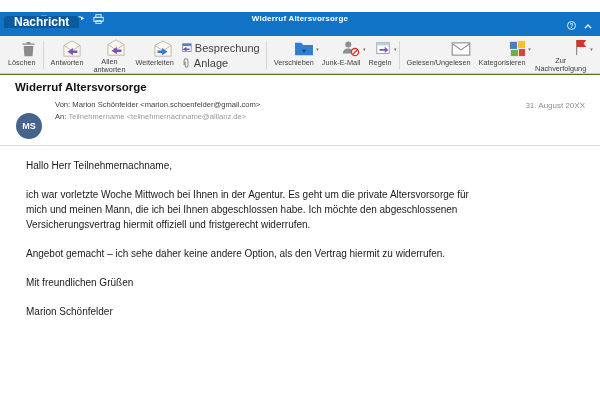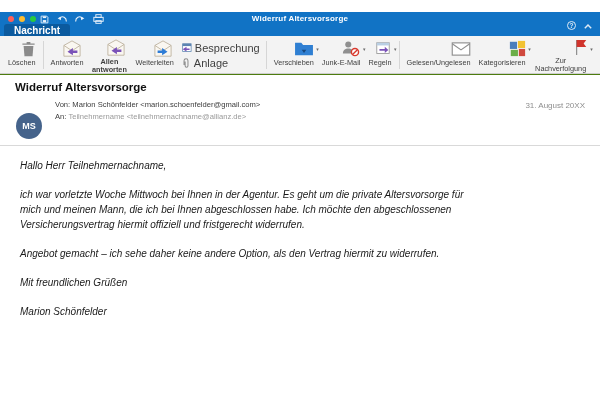--- a/index.html
+++ b/index.html
@@ -8,21 +8,21 @@
   .window { width:600px; height:400px; position:relative; background:#4d7c0f;margin-top:12px; }
 
   
   .titlebar { position:absolute; top:0; left:0; width:600px; height:24px; background:#1173c5; }
   .traffic { position:absolute; top:4px; left:8px; display:flex; gap:5px; }
   .tl { width:6px; height:6px; border-radius:50%; }
   .tl.red{ background:#ff5f57; } .tl.yellow{ background:#febc2e; } .tl.green{ background:#28c840; }
   .qat { position:absolute; top:2px; left:40px; display:flex; gap:8px; align-items:center; }
   .qat svg { display:block; }
   .win-title { position:absolute; top:2px; left:0; width:100%; text-align:center; color:#fff; font-size:8px; font-weight:bold; letter-spacing:.2px; }
-  .msg-tab { position:absolute; left:4px; bottom:0; height:12px; padding:0 10px; background:#0b5a9e; border-radius:3px 3px 0 0; color:#fff; font-size:10px; font-weight:bold; display:flex; align-items:center; }
+  .msg-tab { position:absolute; left:4px; bottom:8px; height:12px; padding:0 10px; background:#0b5a9e; border-radius:3px 3px 0 0; color:#fff; font-size:12px; font-weight:bold; display:flex; align-items:center; }
   .tb-right { position:absolute; right:8px; bottom:2px; display:flex; gap:8px; align-items:center; }
   .help-circle { width:9px; height:9px; border:1px solid #dce9f5; border-radius:50%; color:#dce9f5; font-size:6.5px; line-height:7px; text-align:center; font-weight:bold; }
 
   
   .ribbon { position:absolute; top:24px; left:0; width:600px; height:38px; background:#f3f3f3; border-bottom:1px solid #cfcfcf; display:flex; align-items:stretch; padding:2px 4px 0 4px; }
   .vdiv { width:1px; background:#d6d6d6; margin:3px 3px 4px 3px; }
   .rbtn { position:relative; display:flex; flex-direction:column; align-items:flex-end; justify-content:flex-start; padding:1px 4px 0 4px; cursor:default; }
   .rbtn .ric { height:19px; display:flex; align-items:center; justify-content:center; }
   .rbtn .rlabel { font-size:7.3px; color:#3f3f3f; text-align:center; line-height:8px; margin-top:1px; }
   .caret { position:absolute; top:8px; right:-1px; font-size:5px; color:#6b6b6b; }
@@ -36,21 +36,21 @@
   .hdr { position:relative; height:50px; }
   .avatar { position:absolute; left:16px; top:20px; width:26px; height:26px; border-radius:50%; background:#45638b; color:#fff; font-size:9px; font-weight:bold; display:flex; align-items:center; justify-content:center; }
   .meta { position:absolute; left:55px; top:6px; }
   .meta-row { font-size:7.6px; line-height:12px; color:#3c3c3c; }
   .meta-row .lbl { color:#3c3c3c; }
   .meta-row.to .val { color:#9a9a9a; }
   .date { position:absolute; right:15px; top:8px; font-size:8px; color:#8e8e8e; }
   .hsep { border-top:1px solid #d9d9d9; margin-top:2px; }
 
   
-  .mailbody { padding:12px 15px 0 20px;font-style:italic; }
+  .mailbody { padding:12px 15px 0 26px; }
   .para { margin-bottom:14px; }
   .line { font-size:10px; line-height:15px; color:#1a1a1a; white-space:nowrap; }
 </style>
 </head>
 <body>
 
 <div class="window">
 
   <div class="titlebar">
     <div class="traffic">
@@ -114,21 +114,21 @@
       <span class="ric">
           <svg width="22" height="18" viewBox="0 0 24 20">
             <path fill="#faf7f1" stroke="#bdb29f" d="M3 6l9-5 9 5v12H3z"></path>
             <path fill="none" stroke="#bdb29f" d="M3 6l9 6 9-6"></path>
             <path fill="#7a52b8" d="M13 9l-6 4 6 4v-2.6h5v-2.8h-5z"></path>
           </svg>
         </span>
       <span class="rlabel">Antworten</span>
     </div>
 
-    <div class="rbtn" style="max-width:44px;font-weight:bold;">
+    <div class="rbtn" style="max-width:44px;">
       <span class="ric">
           <svg width="22" height="18" viewBox="0 0 24 20">
             <path fill="#faf7f1" stroke="#bdb29f" d="M3 6l9-5 9 5v12H3z"></path>
             <path fill="none" stroke="#bdb29f" d="M3 6l9 6 9-6"></path>
             <path fill="#7a52b8" d="M13 9l-6 4 6 4v-2.6h5v-2.8h-5z"></path>
           </svg>
         </span>
       <span class="rlabel">Allen antworten</span>
     </div>
 

